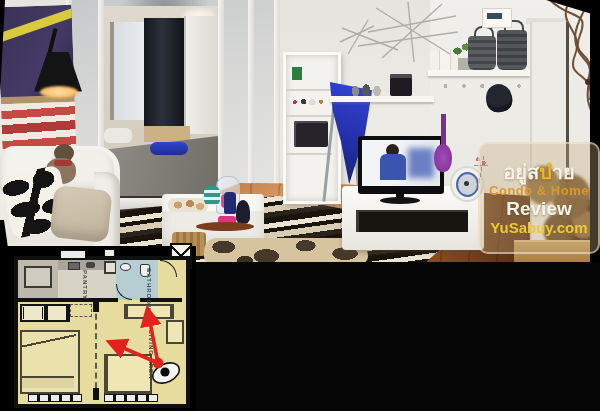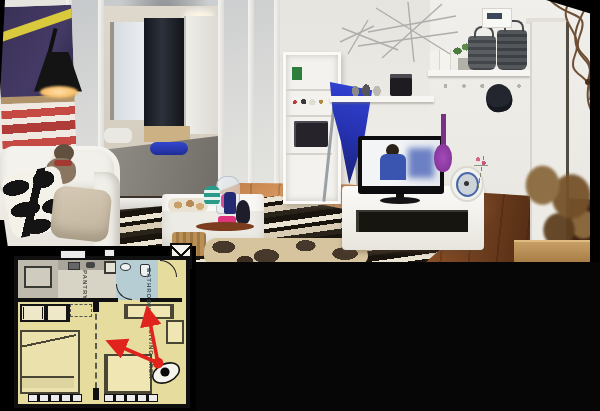--- a/index.html
+++ b/index.html
@@ -352,20 +352,26 @@
 
     <div class="ab dried-plant"></div>
     <div class="ab wood-board"></div>
 
     <div class="ab edge-right"></div>
     <div class="ab edge-tr"></div>
     <div class="ab edge-lt"></div>
     <div class="ab edge-lb"></div>
   </div>
 
+  <div id="watermark" class="ab">
+    <div class="wm1"><span>อยู่ส</span><span class="accent">บ๋</span><span>าย</span></div>
+    <div class="wm2">Condo &amp; Home</div>
+    <div class="wm3">Review</div>
+    <div class="wm4">YuSabuy.com</div>
+  </div>
 
   <div id="plan-backdrop" class="ab"></div>
   <div id="floorplan" class="ab">
     <div class="ab fp-shaft"></div>
     <div class="ab fp-outline"></div>
     <div class="ab fp-window1"></div>
     <div class="ab fp-window2"></div>
     <div class="ab fp-room-gray"></div>
     <div class="ab fp-gray-furn"></div>
     <div class="ab fp-pantry"></div>

